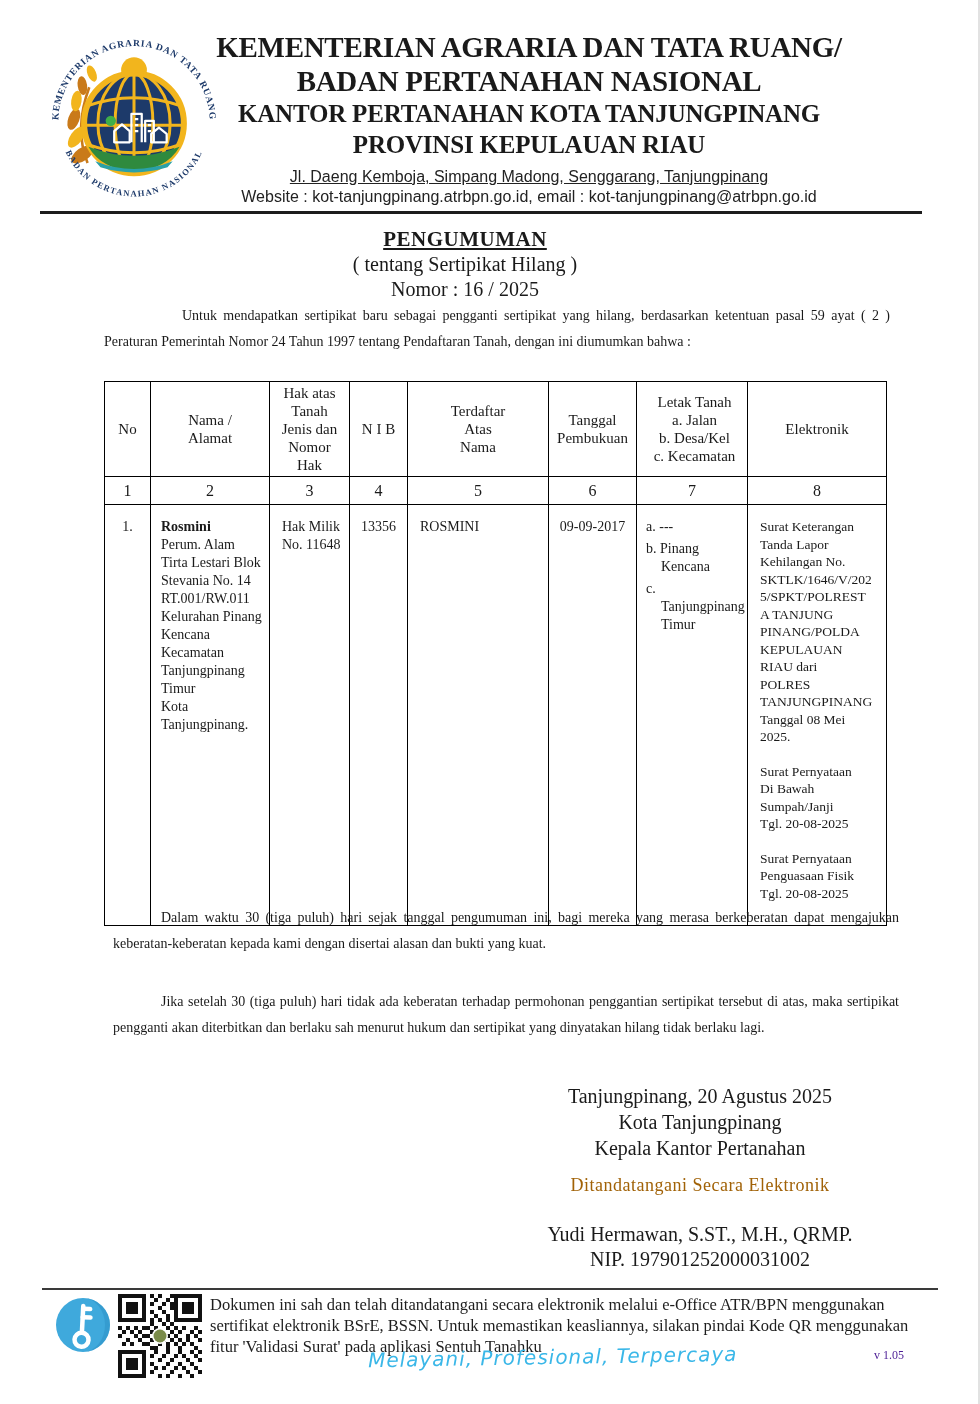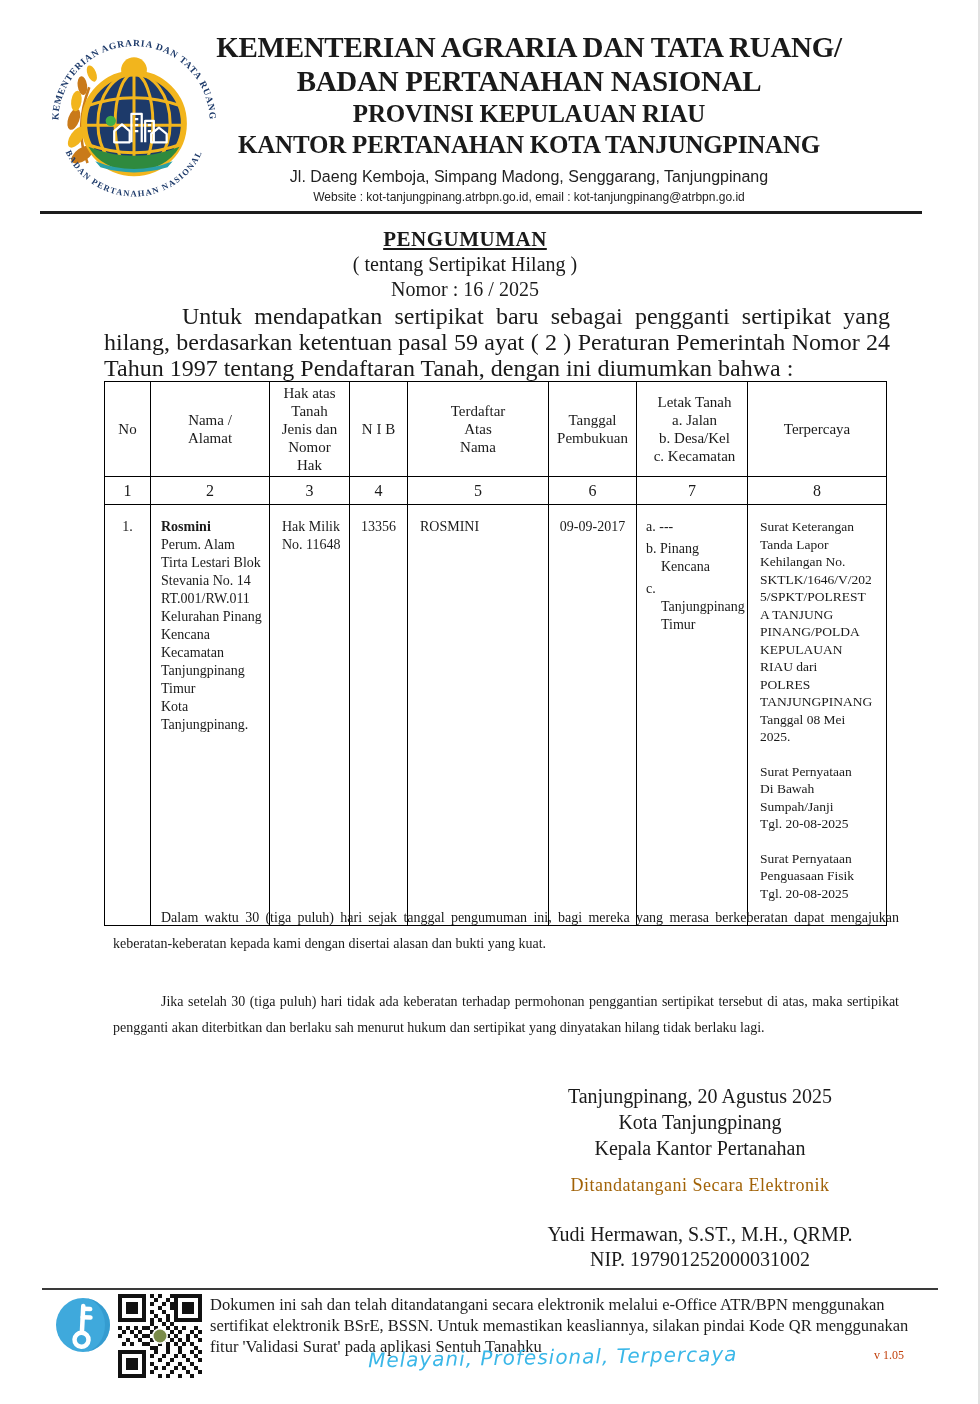--- a/index.html
+++ b/index.html
@@ -22,37 +22,37 @@
     text-align: center;
   }
   .hdr-line-big {
     font-weight: bold; font-size: 29px; line-height: 34px; letter-spacing: -0.3px;
   }
   .hdr-line-med {
     font-weight: bold; font-size: 25px; line-height: 31px; letter-spacing: -0.2px;
   }
   .hdr-addr {
     font-family: "Liberation Sans", "DejaVu Sans", sans-serif;
-    font-size: 16px; line-height: 20px; margin-top: 7px; color: #222;
+    font-size: 16px; line-height: 20px; margin-top: 7px; color: #222; text-decoration: underline;
   }
   .hdr-web {
     font-family: "Liberation Sans", "DejaVu Sans", sans-serif;
-    font-size: 12px; line-height: 20px; color: #222;
+    font-size: 16px; line-height: 20px; color: #222;
   }
   .hdr-rule { position: absolute; left: 40px; top: 211px; width: 882px; height: 3px; background: #1c1c1c; }
 
   
   .announce { position: absolute; left: 0; right: 48px; top: 226px; text-align: center; }
   .announce-title { display: inline-block; font-weight: bold; font-size: 21px; line-height: 26px; text-decoration: underline; letter-spacing: 0.5px; }
   .announce-sub { font-size: 20px; line-height: 25px; }
   .announce-num { font-size: 20px; line-height: 25px; }
 
   .intro {
     position: absolute; left: 104px; top: 303px; width: 786px;
-    font-size: 24px; line-height: 26px; text-align: justify; text-indent: 78px;
+    font-size: 14px; line-height: 26px; text-align: justify; text-indent: 78px;
   }
 
   
   table.doc-table {
     position: absolute; left: 104px; top: 381px;
     border-collapse: collapse; table-layout: fixed; width: 782px;
   }
   .doc-table th, .doc-table td { border: 1.5px solid #000; font-weight: normal; }
   .doc-table thead tr.head-row { height: 92px; }
   .doc-table thead th { font-size: 15px; line-height: 18px; text-align: center; vertical-align: middle; padding: 2px 3px; }
@@ -96,21 +96,21 @@
   .foot-text {
     position: absolute; left: 210px; top: 1294px; width: 700px;
     font-size: 16.5px; line-height: 21px; color: #1e1e1e;
   }
   .foot-tagline {
     position: absolute; left: 368px; top: 1345px;
     font-family: "DejaVu Sans", sans-serif; font-style: italic;
     font-size: 20px; color: #3ab7e8; transform: rotate(-1deg);
     letter-spacing: 1px;
   }
-  .foot-version { position: absolute; right: 74px; top: 1348px; font-size: 12px; color: #c2410c; }
+  .foot-version { position: absolute; right: 74px; top: 1348px; font-size: 12px; color: #4c1d95; }
 </style>
 </head>
 <body>
 
 <div class="page">
 
   <div class="hdr-logo">
     <svg viewBox="0 0 200 200" width="172" height="180">
       <circle cx="100" cy="100" r="98" fill="#ffffff"></circle>
       <defs>
@@ -160,22 +160,22 @@
       </text>
       <text font-family="Liberation Serif, DejaVu Serif, serif" font-size="10" font-weight="bold" fill="#1d3a6a" letter-spacing="1.5">
         <textPath href="#arcBot" startOffset="50%" text-anchor="middle">BADAN PERTANAHAN NASIONAL</textPath>
       </text>
     </svg>
   </div>
 
   <div class="hdr-text">
     <div class="hdr-line-big">KEMENTERIAN AGRARIA DAN TATA RUANG/</div>
     <div class="hdr-line-big">BADAN PERTANAHAN NASIONAL</div>
+    <div class="hdr-line-med">KANTOR PERTANAHAN KOTA TANJUNGPINANG</div>
     <div class="hdr-line-med">PROVINSI KEPULAUAN RIAU</div>
-    <div class="hdr-line-med">KANTOR PERTANAHAN KOTA TANJUNGPINANG</div>
     <div class="hdr-addr">Jl. Daeng Kemboja, Simpang Madong, Senggarang, Tanjungpinang</div>
     <div class="hdr-web">Website : kot-tanjungpinang.atrbpn.go.id, email : kot-tanjungpinang@atrbpn.go.id</div>
   </div>
   <div class="hdr-rule"></div>
 
   <div class="announce">
     <div><span class="announce-title">PENGUMUMAN</span></div>
     <div class="announce-sub">( tentang Sertipikat Hilang )</div>
     <div class="announce-num">Nomor : 16 / 2025</div>
   </div>
@@ -206,21 +206,21 @@
         <th class="pre">N I B</th>
         <th class="pre">Terdaftar
 Atas
 Nama</th>
         <th class="pre">Tanggal
 Pembukuan</th>
         <th class="pre left">Letak Tanah
 a. Jalan
 b. Desa/Kel
 c. Kecamatan</th>
-        <th class="pre">Terpercaya</th>
+        <th class="pre">Elektronik</th>
       </tr>
       <tr class="num-row">
         <td>1</td>
         <td>2</td>
         <td>3</td>
         <td>4</td>
         <td>5</td>
         <td>6</td>
         <td>7</td>
         <td>8</td>

